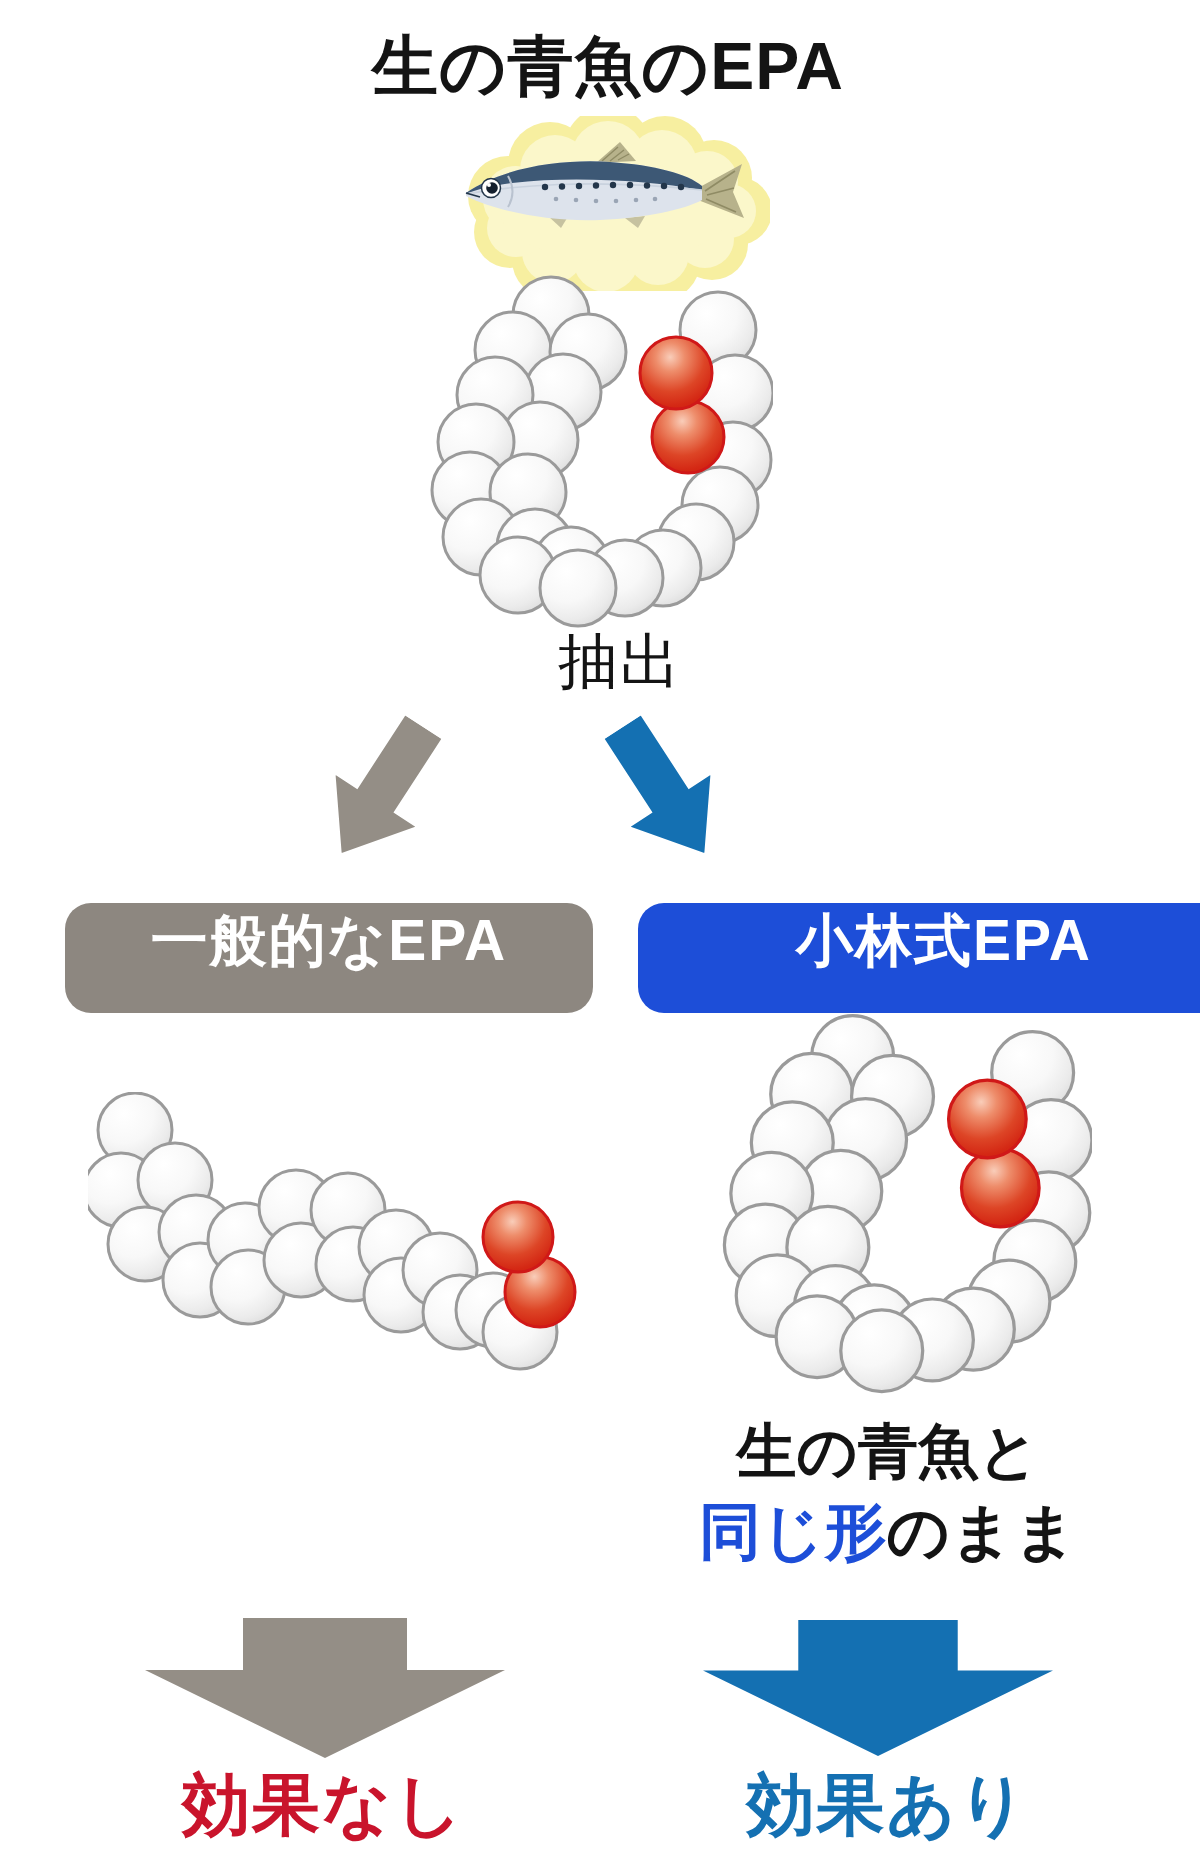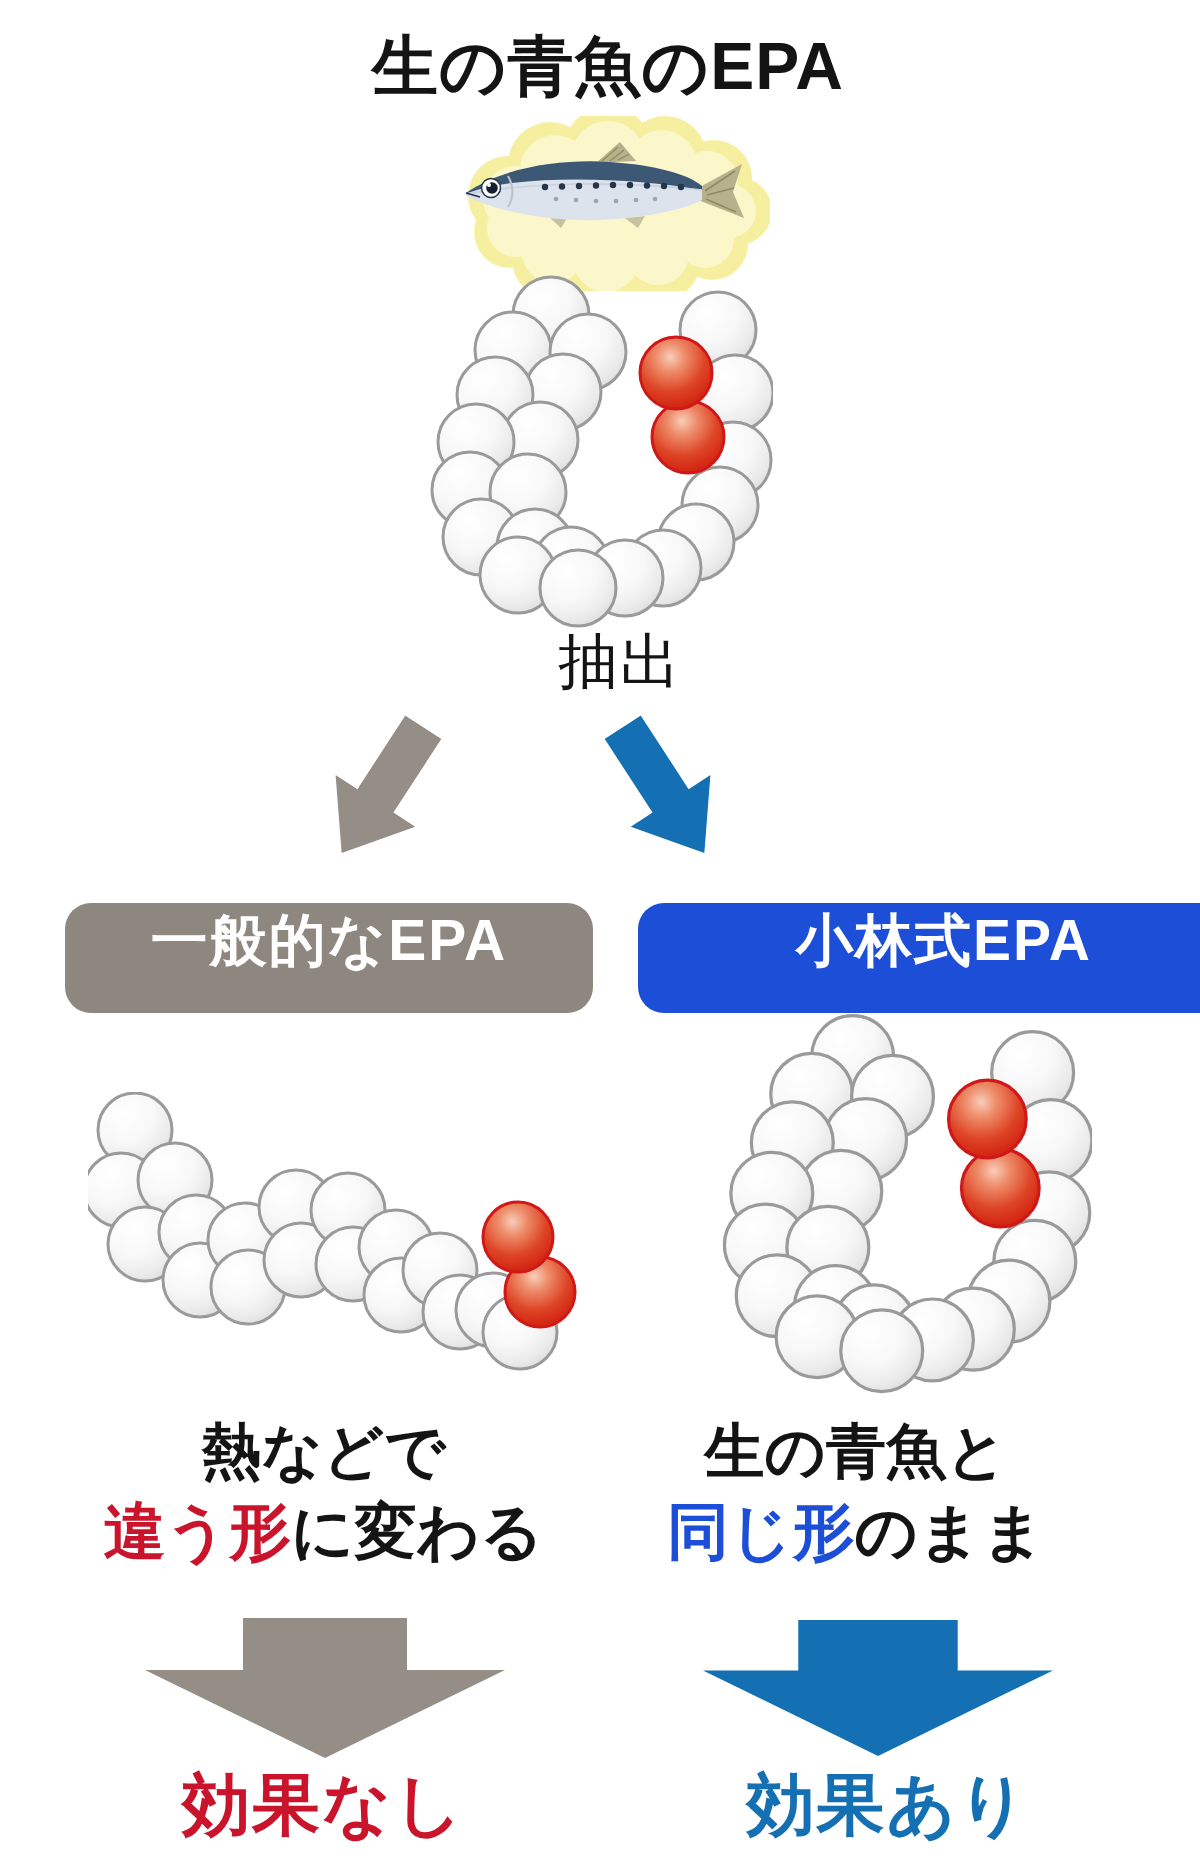--- a/index.html
+++ b/index.html
@@ -30,21 +30,21 @@
   
   .epa-box{
     height:110px;border-radius:26px;color:#ffffff;font-size:57px;font-weight:bold;
     display:flex;justify-content:center;letter-spacing:2px;
   }
   .box-gray{left:57px;top:903px;width:528px;background:#8d8780;}
   .box-blue{left:630px;top:903px;width:612px;background:#1d4ed8;}
   
   .desc{font-size:60px;font-weight:bold;line-height:80px;}
   .desc-left{left:8px;top:1412px;width:615px;}
-  .desc-right{left:553px;top:1412px;width:590px;}
+  .desc-right{left:585px;top:1412px;width:590px;}
   .desc .line2{font-size:62px;}
   .hl-red{color:#c9142c;}
   .hl-blue{color:#1d4ed8;}
   
   .down-arrow-gray{left:137px;top:1618px;width:360px;height:140px;}
   .down-arrow-blue{left:695px;top:1618px;width:350px;height:140px;}
   
   .result{top:1760px;font-size:68px;font-weight:bold;letter-spacing:2px;}
   .result-left{left:8px;width:615px;color:#c9142c;}
   .result-right{left:585px;width:590px;color:#1470b2;}
@@ -238,24 +238,20 @@
       <circle cx="107" cy="277" r="38" fill="url(#gradW)" stroke="#9a9a9a" stroke-width="3"></circle>
       <circle cx="143" cy="295" r="38" fill="url(#gradW)" stroke="#9a9a9a" stroke-width="3"></circle>
       <circle cx="235" cy="298" r="38" fill="url(#gradW)" stroke="#9a9a9a" stroke-width="3"></circle>
       <circle cx="90" cy="305" r="38" fill="url(#gradW)" stroke="#9a9a9a" stroke-width="3"></circle>
       <circle cx="197" cy="308" r="38" fill="url(#gradW)" stroke="#9a9a9a" stroke-width="3"></circle>
       <circle cx="150" cy="318" r="38" fill="url(#gradW)" stroke="#9a9a9a" stroke-width="3"></circle>
       <circle cx="260" cy="167" r="36" fill="url(#gradR)" stroke="#d01818" stroke-width="3"></circle>
       <circle cx="248" cy="103" r="36" fill="url(#gradR)" stroke="#d01818" stroke-width="3"></circle>
     </svg>
 
-  <div class="abs desc desc-left center-text">
-    <div>熱などで</div>
-    <div class="line2"><span class="hl-red">違う形</span><span>に変わる</span></div>
-  </div>
   <div class="abs desc desc-right center-text">
     <div>生の青魚と</div>
     <div class="line2"><span class="hl-blue">同じ形</span><span>のまま</span></div>
   </div>
 
   <svg class="abs down-arrow-gray" viewBox="0 0 360 140">
     <polygon points="98,0 262,0 262,52 360,52 180,140 0,52 98,52" fill="#948e86"></polygon>
   </svg>
   <svg class="abs down-arrow-blue" viewBox="0 0 360 140">
     <polygon points="98,0 262,0 262,52 360,52 180,140 0,52 98,52" fill="#1470b2"></polygon>

